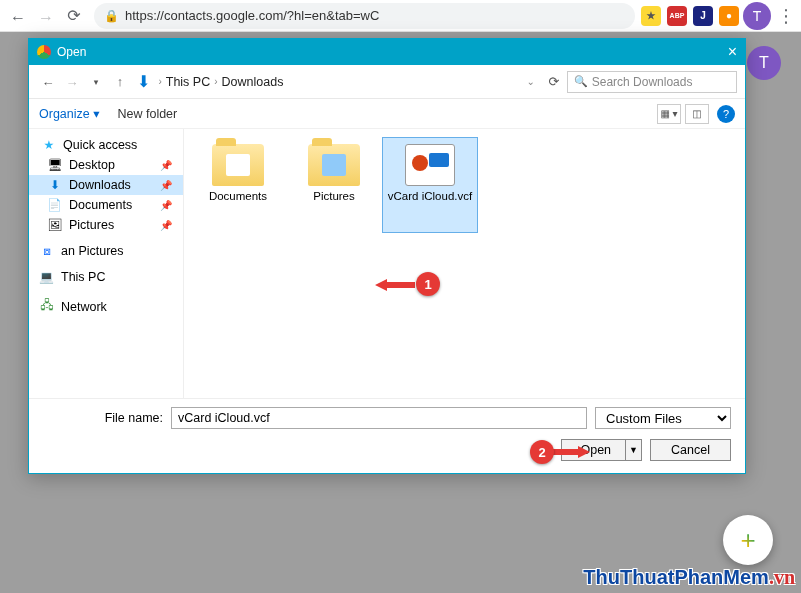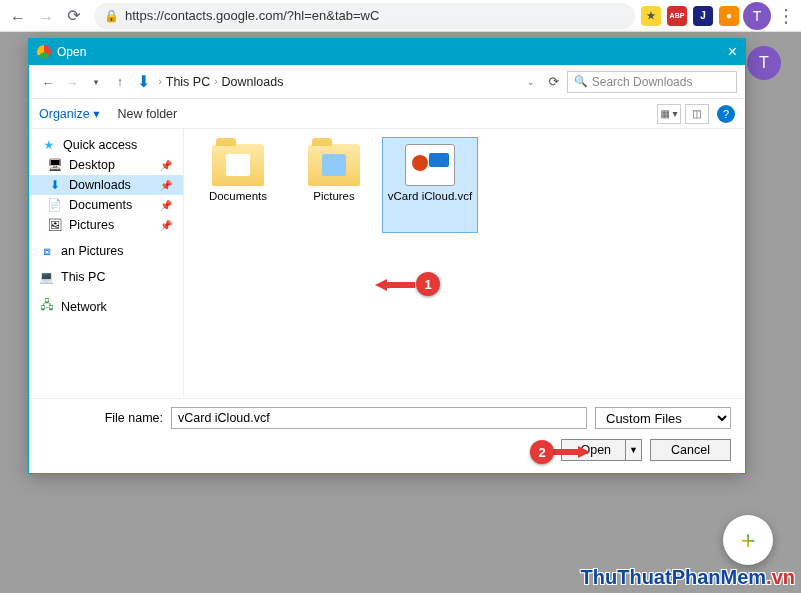--- a/index.html
+++ b/index.html
@@ -75,21 +75,21 @@
   .arrow1{position:absolute;left:375px;top:278px;width:40px;height:14px;}
   .arrow1 svg{width:100%;height:100%;}
   .arrow2{position:absolute;left:550px;top:445px;width:40px;height:14px;}
   .arrow2 svg{width:100%;height:100%;}
 
   
   .fab{position:absolute;right:28px;bottom:28px;width:50px;height:50px;border-radius:50%;background:#fff;box-shadow:0 3px 10px rgba(0,0,0,.3);display:flex;align-items:center;justify-content:center;font-size:26px;cursor:pointer;}
   .fab-plus{background:linear-gradient(45deg,#ea4335,#fbbc05,#34a853,#4285f4);-webkit-background-clip:text;background-clip:text;color:transparent;font-weight:300;}
 
   .watermark{position:absolute;right:6px;bottom:4px;font-family:"Comic Sans MS",cursive;font-size:20px;font-weight:700;color:#0d47a1;text-shadow:1px 1px 0 #fff,-1px -1px 0 #fff,1px -1px 0 #fff,-1px 1px 0 #fff;}
-  .watermark .vn{color:#d32f2f;}
+  .watermark .vn{color:#d32f2f;font-family:Liberation Serif, serif;}
 </style>
 </head>
 <body>
 
 <div class="browser-bar">
   <div class="nav-btn">←</div>
   <div class="nav-btn" style="opacity:.4">→</div>
   <div class="nav-btn">⟳</div>
   <div class="addr-bar">
     <span class="lock">🔒</span>

